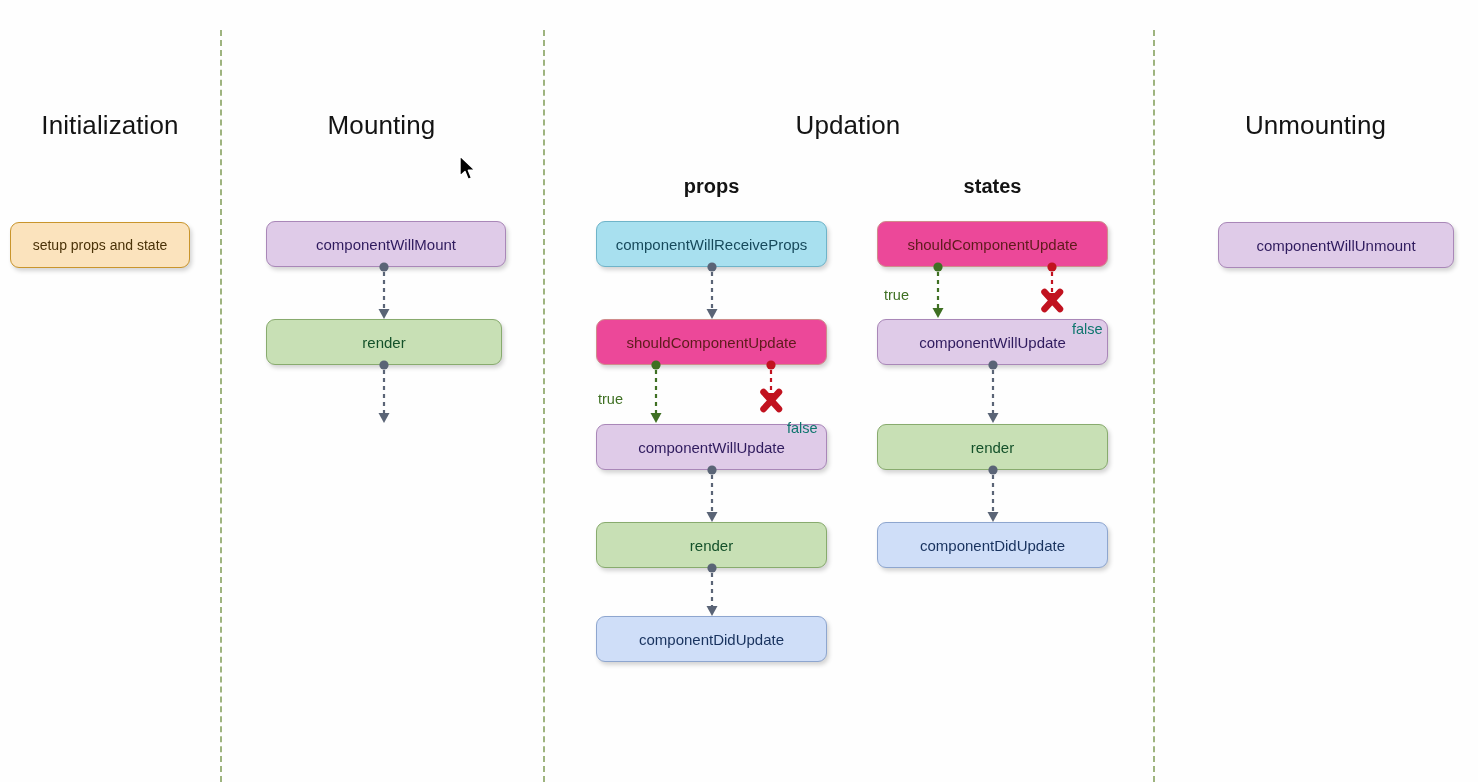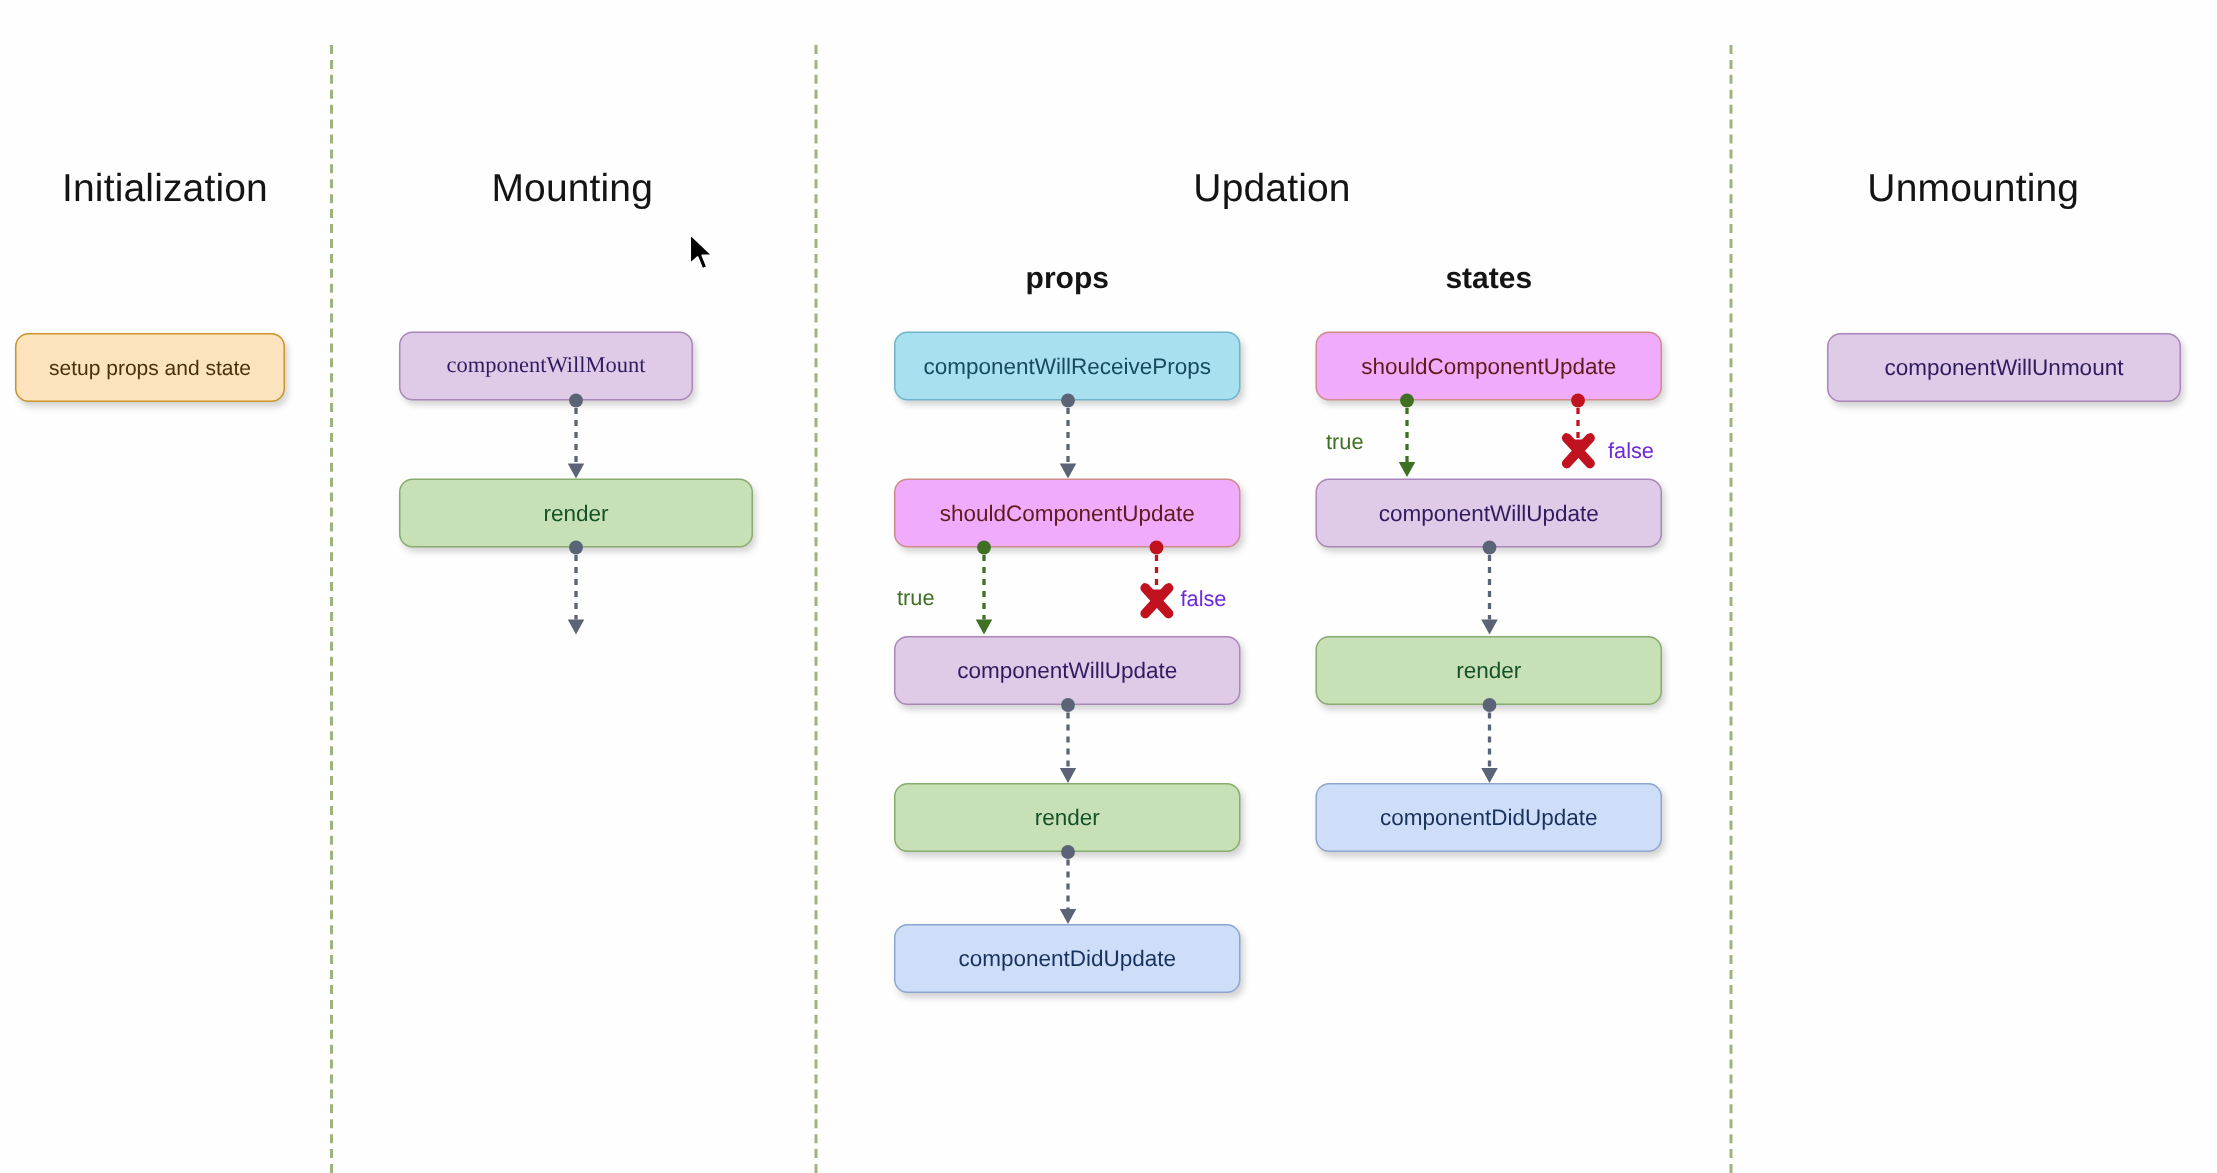--- a/index.html
+++ b/index.html
@@ -61,35 +61,35 @@
     box-shadow: 2px 3px 4px rgba(0,0,0,.17);
     white-space: nowrap;
     padding: 0 6px;
   }
   .node.small { font-size: 14px; }
 
   .n-purple  { background:#dfcbe8; border-color:#a987b8; color:#2f1b5e; }
   .n-green   { background:#c8e0b5; border-color:#88ab6e; color:#14512a; }
   .n-blue    { background:#cfdef8; border-color:#8ea6cf; color:#18325e; }
   .n-cyan    { background:#a8e0ef; border-color:#6fb4c9; color:#174a5c; }
-  .n-red     { background:#f0abfc; border-color:#d08b8b; color:#5e1b1b; }
+  .n-red     { background:#ec4899; border-color:#d08b8b; color:#5e1b1b; }
   .n-orange  { background:#fbe3bd; border-color:#c9952c; color:#4a3208; }
 
   
   .conn { position: absolute; }
   .conn svg { display: block; overflow: visible; }
 
   .branch-label {
     position: absolute;
     font-size: 14.5px;
     white-space: nowrap;
     line-height: 1;
   }
   .lbl-true  { color:#3f7023; }
-  .lbl-false { color:#6d28d9; }
+  .lbl-false { color:#0f766e;margin-top:28px; }
 
   
   #cursor { position: absolute; pointer-events: none; }
 </style>
 </head>
 <body>
 
 <div id="canvas">
 
   <div class="divider" style="left:220px;"></div>
@@ -99,21 +99,21 @@
   <div class="section-title" style="left:0px;   top:110px; width:220px;">Initialization</div>
   <div class="section-title" style="left:543px; top:110px; width:610px;">Updation</div>
   <div class="section-title" style="left:220px; top:110px; width:323px;">Mounting</div>
   <div class="section-title" style="left:1153px;top:110px; width:325px;">Unmounting</div>
 
   <div class="sub-title" style="left:596px; top:175px; width:231px;">props</div>
   <div class="sub-title" style="left:877px; top:175px; width:231px;">states</div>
 
   <div class="node n-orange small" style="left:10px; top:222px; width:180px;">setup props and state</div>
 
-  <div class="node n-purple" style="left:266px; top:221px; width:196px;font-family:Liberation Serif, serif;">componentWillMount</div>
+  <div class="node n-purple" style="left:266px; top:221px; width:240px;">componentWillMount</div>
   <div class="node n-green" style="left:266px; top:319px; width:236px;">render</div>
 
   <div class="conn" style="left:374px; top:263px;">
     <svg width="20" height="60" viewBox="0 0 20 60">
       <circle cx="10" cy="4" r="4.6" fill="#5a6476"></circle>
       <line x1="10" y1="9" x2="10" y2="46" stroke="#5a6476" stroke-width="2.2" stroke-dasharray="4,4"></line>
       <polygon points="4.5,46 15.5,46 10,56" fill="#5a6476"></polygon>
     </svg>
   </div>
   <div class="conn" style="left:374px; top:361px;">

